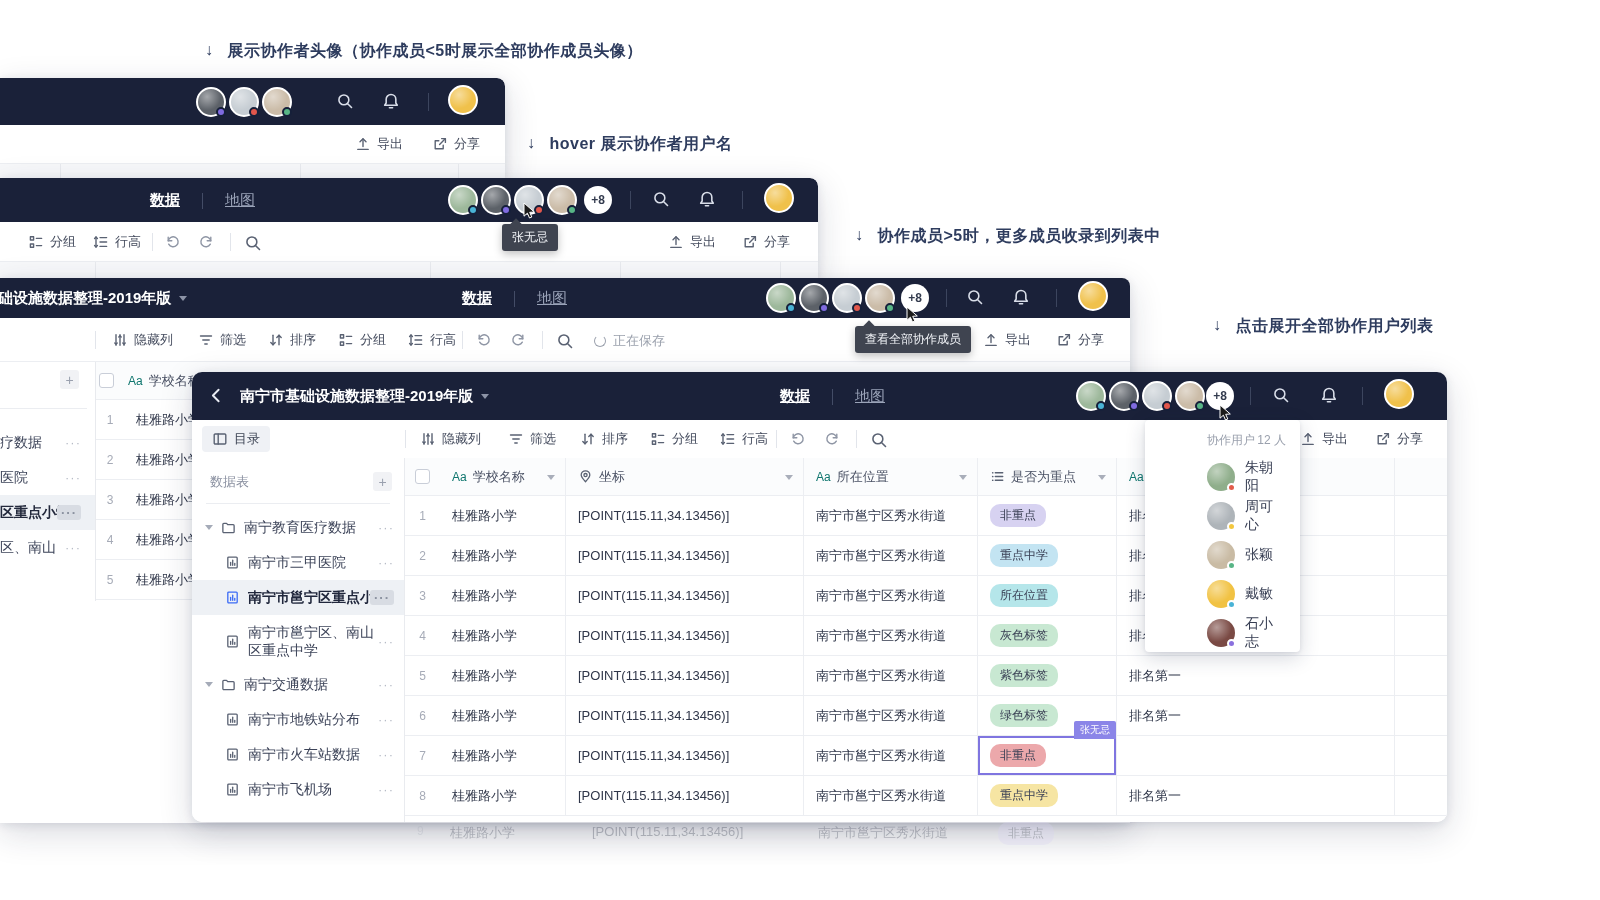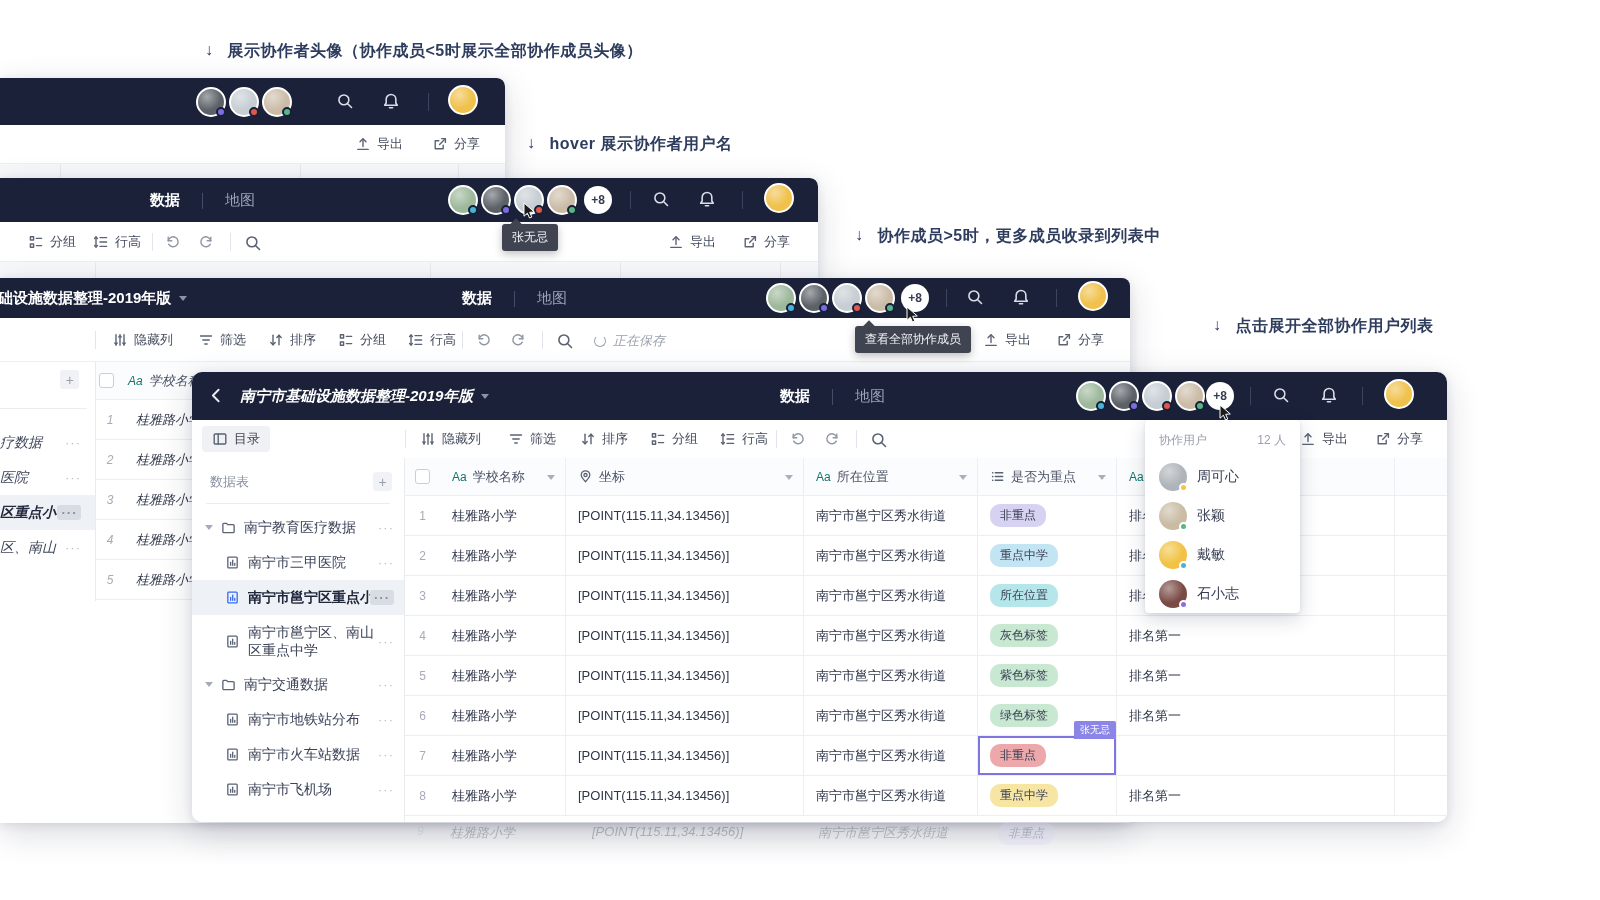--- a/index.html
+++ b/index.html
@@ -1,21 +1,21 @@
 <!DOCTYPE html>
 <html><head>
 <meta charset="utf-8">
 <style>
   * { margin:0; padding:0; box-sizing:border-box; }
   html,body { width:1600px; height:900px; background:#fff; overflow:hidden;
     font-family:"Liberation Sans","DejaVu Sans",sans-serif; }
   #stage { position:relative; width:1600px; height:900px; background:#fff; }
 
   
-  .abs { position:absolute;font-style:italic; }
+  .abs { position:absolute; }
   .win { position:absolute; background:#fff;
     box-shadow:0 10px 34px rgba(24,34,64,.16), 0 2px 10px rgba(24,34,64,.10); }
   .hdr { position:absolute; left:0; top:0; right:0; background:#1A2139; }
   .annotation { position:absolute; display:flex; gap:14px; color:#2E3C5E;
     font-size:16px; font-weight:bold; letter-spacing:.5px; white-space:nowrap; }
   .annotation .arr { font-weight:bold; }
 
   .icon { display:inline-flex; align-items:center; justify-content:center; color:#5A6273; }
   .icon svg { display:block; }
   .dk { color:#D9DEE9; }
@@ -26,21 +26,21 @@
     border-radius:50%; border:2px solid #16203a; }
   .plus-badge { position:absolute; width:28px; height:28px; border-radius:50%;
     background:#fff; color:#333B4E; font-size:12px; font-weight:bold;
     display:flex; align-items:center; justify-content:center; }
   .vdiv-dark { position:absolute; width:1px; height:18px; background:#3C455E; }
   .vdiv { position:absolute; width:1px; height:18px; background:#E2E5EB; }
 
   .tb-item { position:absolute; display:flex; align-items:center; gap:6px;
     font-size:13px; color:#454C5E; white-space:nowrap; }
   .tabs { position:absolute; display:flex; align-items:center; gap:0; }
-  .tab { font-size:15px; white-space:nowrap; }
+  .tab { font-size:15px; white-space:nowrap;text-decoration:underline; }
   .tab.active { color:#fff; font-weight:bold; }
   .tab.inactive { color:#9AA3B8; }
   .tab-sep { width:1px; height:16px; background:#44507; background:#434C66; margin:0 22px; }
 
   .tooltip { position:absolute; background:#3F4450; color:#F2F4F8; font-size:12px;
     padding:5px 10px; border-radius:3px; white-space:nowrap; z-index:30;
     box-shadow:0 3px 8px rgba(0,0,0,.25); }
   .tooltip::before { content:""; position:absolute; top:-4px; width:8px; height:8px;
     background:#3F4450; transform:rotate(45deg); }
 
@@ -99,21 +99,21 @@
   .trow.head .tc { font-size:13px; color:#4A5164; }
   .aa { color:#0f766e; font-size:12px; margin-right:6px; }
   .hcaret { position:absolute; right:10px; top:50%; margin-top:-2px; }
   .pill { padding:3px 10px; border-radius:10px; font-size:12px; color:#3A4055; }
   .tc.sel { box-shadow:inset 0 0 0 2px #7F75E0; z-index:5; }
   .editor-badge { position:absolute; right:0; top:-15px; background:#8B85E8; color:#fff;
     font-size:10px; padding:2px 6px; border-radius:2px 2px 0 0; }
 
   
   #collab { position:absolute; left:953px; top:48px; width:155px; background:#fff; z-index:40;
-    border-radius:4px; box-shadow:0 6px 20px rgba(28,38,70,.18), 0 1px 4px rgba(28,38,70,.10); }
+    border-radius:4px; box-shadow:0 6px 20px rgba(28,38,70,.18), 0 1px 4px rgba(28,38,70,.10);padding-left:48px; }
   #collab .c-head { display:flex; justify-content:space-between; align-items:center;
     padding:12px 14px 8px 14px; color:#9AA0AD; font-size:12px; }
   .c-user { display:flex; align-items:center; height:39px; padding:0 14px; gap:10px; }
   .c-user .av { position:relative; width:28px; height:28px; border-radius:50%; flex:0 0 auto; }
   .c-user .av .dot { position:absolute; right:-1px; bottom:-1px; width:9px; height:9px;
     border-radius:50%; border:2px solid #fff; }
   .c-user .nm { font-size:14px; color:#363D52; }
 
   
   #win1 { left:0; top:78px; width:505px; height:100px; border-radius:0 8px 0 0; overflow:hidden; }
@@ -997,20 +997,26 @@
         </div>
     </div>
 
     <div id="collab">
       <div class="c-head">
         <span>协作用户</span>
         <span>12 人</span>
       </div>
       <div>
 
+          <div class="c-user">
+            <span class="av" style="background: radial-gradient(circle at 35% 30%, rgba(255, 255, 255, 0.45), rgba(255, 255, 255, 0) 55%), rgb(143, 174, 139);">
+              <span class="dot" style="background: rgb(226, 92, 74);"></span>
+            </span>
+            <span class="nm">朱朝阳</span>
+          </div>
 
 
           <div class="c-user">
             <span class="av" style="background: radial-gradient(circle at 35% 30%, rgba(255, 255, 255, 0.45), rgba(255, 255, 255, 0) 55%), rgb(174, 180, 185);">
               <span class="dot" style="background: rgb(243, 199, 63);"></span>
             </span>
             <span class="nm">周可心</span>
           </div>
 
           <div class="c-user">

